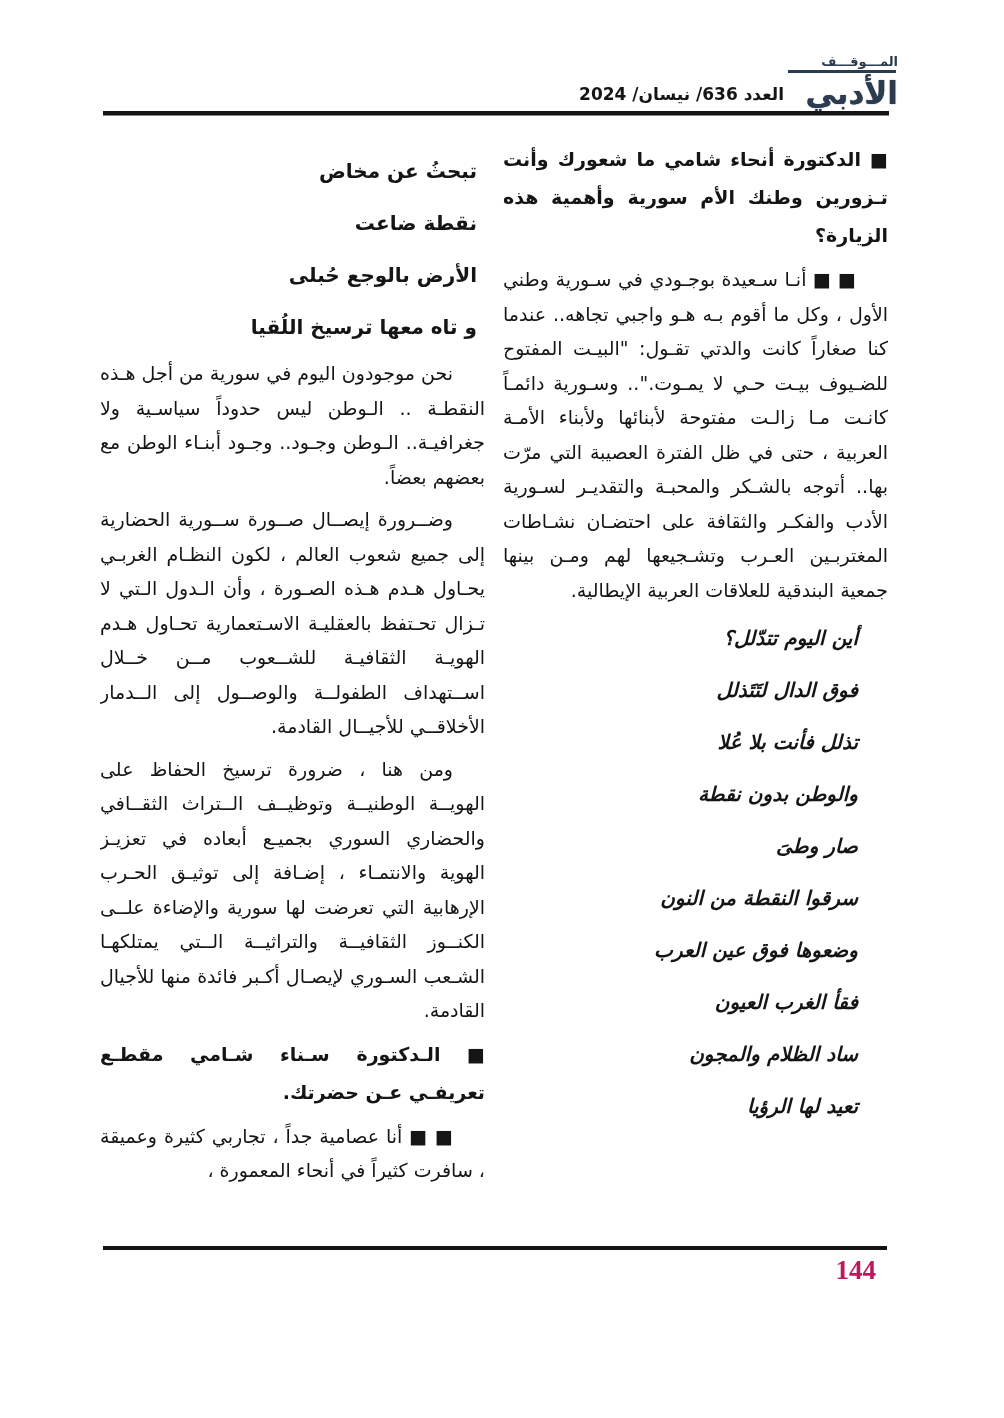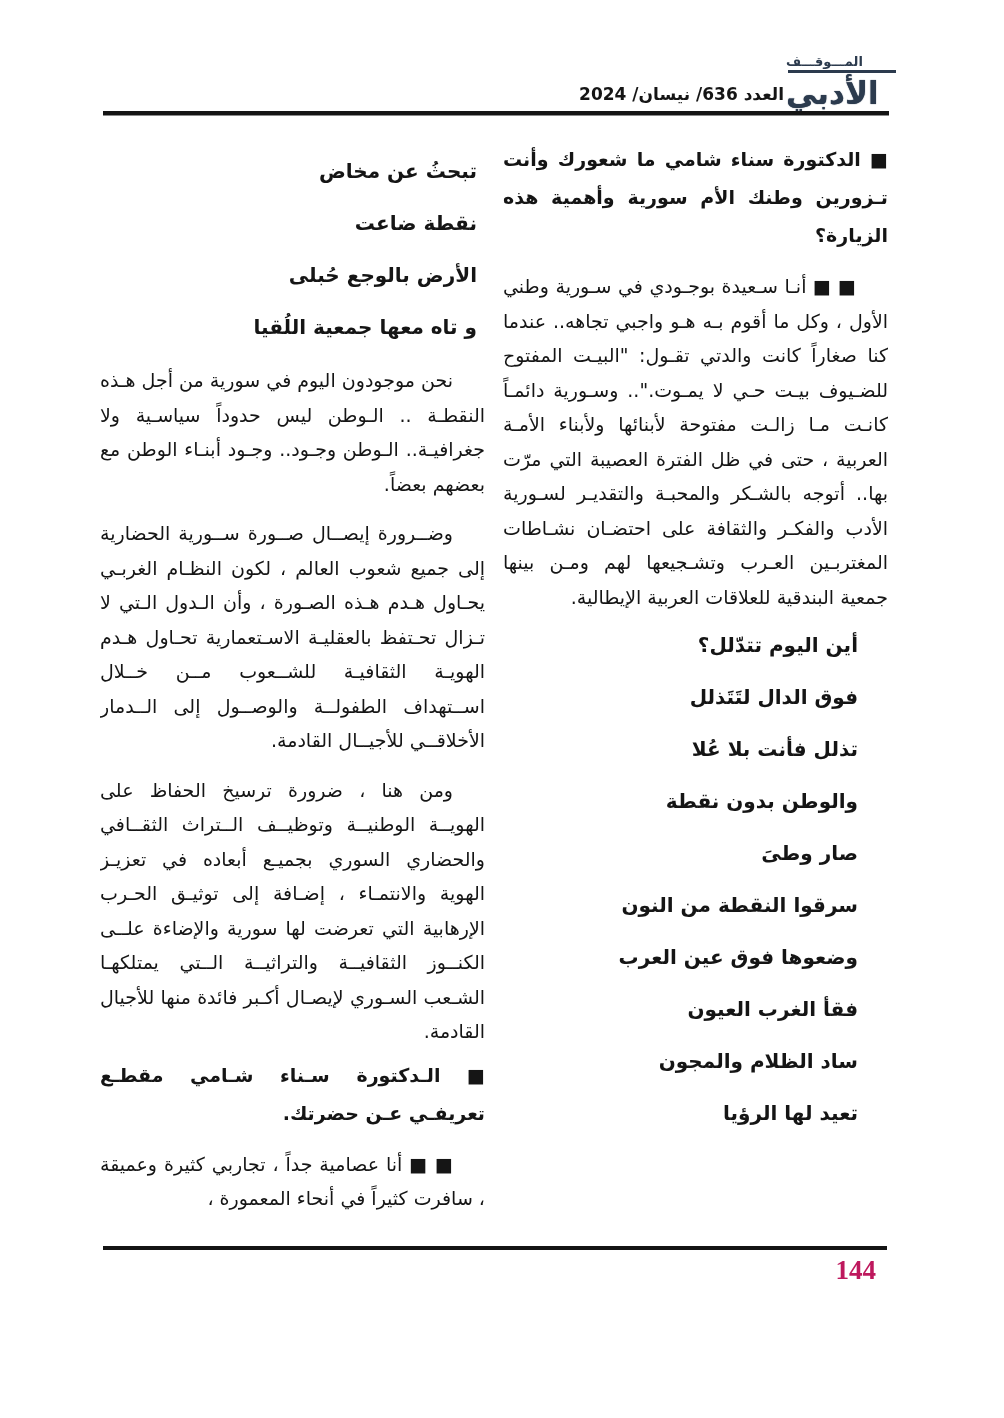--- a/index.html
+++ b/index.html
@@ -9,21 +9,21 @@
     font-family: "DejaVu Sans", sans-serif;
     color: #151515;
     position: relative;
     overflow: hidden;
   }
   .page { position: absolute; inset: 0; }
 
   
   .logo {
     position: absolute; top: 54px; right: 106px;
-    width: 112px; text-align: left;
+    width: 112px; text-align: right;
     color: #2c3b4e; direction: rtl;
   }
   .logo-top { font-size: 13px; font-weight: bold; line-height: 15px; white-space: nowrap; }
   .logo-bar { height: 3px; background: #2c3b4e; margin: 1px 2px 2px; }
   .logo-main { font-size: 31px; font-weight: bold; line-height: 36px; text-shadow: 0 0 1px #2c3b4e; }
 
   .issue-info {
     position: absolute; top: 84px; right: 220px;
     font-size: 17px; font-weight: bold; direction: rtl; white-space: nowrap; margin-left: 44px;
   }
@@ -39,27 +39,27 @@
     display: flex; gap: 18px; direction: rtl;
   }
   .col { width: 385px; overflow: hidden; }
 
   .q {
     margin: 0 0 7px;
     font-size: 19px; font-weight: bold; line-height: 38px;
     text-align: justify;
   }
   .para {
-    margin: 15px 0 7px;
+    margin: 8px 0 7px;
     font-size: 19px; line-height: 34.5px;
     text-align: justify; text-indent: 32px;
   }
   .poem { font-weight: bold; font-size: 20px; margin: 2px 0 8px; }
   .poem-line { line-height: 41px; text-align: right; white-space: nowrap; margin-top: 11px; }
-  .poem-right .poem-line { padding-left: 0; padding-right: 30px; }
+  .poem-right .poem-line { padding-left: 0; padding-right: 30px; font-style: italic; }
   .poem-left  .poem-line { padding-right: 8px; }
 
   
   .page-number {
     position: absolute; top: 1255px; right: 128px;
     font-family: "Liberation Serif", serif;
     font-size: 27px; font-weight: bold; color: #be185d;
     direction: ltr;
   }
 </style>
@@ -72,42 +72,42 @@
     <div class="logo-top">المـــوقـــف</div>
     <div class="logo-bar"></div>
     <div class="logo-main">الأدبي</div>
   </div>
   <div class="issue-info">العدد 636/ نيسان/ 2024</div>
   <div class="rule rule-top"></div>
 
   <main class="content">
 
     <section class="col">
-      <p class="q">■ الدكتورة سناء شامي ما شعورك وأنت تـزورين وطنك الأم سورية وأهمية هذه الزيارة؟</p>
+      <p class="q">■ الدكتورة أنحاء شامي ما شعورك وأنت تـزورين وطنك الأم سورية وأهمية هذه الزيارة؟</p>
       <p class="para">■ ■ أنـا سـعيدة بوجـودي في سـورية وطني الأول ، وكل ما أقوم بـه هـو واجبي تجاهه.. عندما كنا صغاراً كانت والدتي تقـول: "البيـت المفتوح للضـيوف بيـت حـي لا يمـوت.".. وسـورية دائمـاً كانـت مـا زالـت مفتوحة لأبنائها ولأبناء الأمـة العربية ، حتى في ظل الفترة العصيبة التي مرّت بها.. أتوجه بالشـكر والمحبـة والتقديـر لسـورية الأدب والفكـر والثقافة على احتضـان نشـاطات المغتربـين العـرب وتشـجيعها لهم ومـن بينها جمعية البندقية للعلاقات العربية الإيطالية.</p>
       <div class="poem poem-right">
         <div class="poem-line">أين اليوم تتدّلل؟</div>
         <div class="poem-line">فوق الدال لتَتَذلل</div>
         <div class="poem-line">تذلل فأنت بلا عُلا</div>
         <div class="poem-line">والوطن بدون نقطة</div>
         <div class="poem-line">صار وطىَ</div>
         <div class="poem-line">سرقوا النقطة من النون</div>
         <div class="poem-line">وضعوها فوق عين العرب</div>
         <div class="poem-line">فقأ الغرب العيون</div>
         <div class="poem-line">ساد الظلام والمجون</div>
         <div class="poem-line">تعيد لها الرؤيا</div>
       </div>
     </section>
 
     <section class="col">
       <div class="poem poem-left">
         <div class="poem-line">تبحثُ عن مخاض</div>
         <div class="poem-line">نقطة ضاعت</div>
         <div class="poem-line">الأرض بالوجع حُبلى</div>
-        <div class="poem-line">و تاه معها جمعية اللُقيا</div>
+        <div class="poem-line">و تاه معها ترسيخ اللُقيا</div>
       </div>
       <p class="para">نحن موجودون اليوم في سورية من أجل هـذه النقطـة .. الـوطن ليس حدوداً سياسـية ولا جغرافيـة.. الـوطن وجـود.. وجـود أبنـاء الوطن مع بعضهم بعضاً.</p>
       <p class="para">وضــرورة إيصــال صــورة ســورية الحضارية إلى جميع شعوب العالم ، لكون النظـام الغربـي يحـاول هـدم هـذه الصـورة ، وأن الـدول الـتي لا تـزال تحـتفظ بالعقليـة الاسـتعمارية تحـاول هـدم الهويـة الثقافيـة للشــعوب مــن خــلال اســتهداف الطفولــة والوصــول إلى الــدمار الأخلاقــي للأجيــال القادمة.</p>
       <p class="para">ومن هنا ، ضرورة ترسيخ الحفاظ على الهويــة الوطنيــة وتوظيــف الــتراث الثقــافي والحضاري السوري بجميـع أبعاده في تعزيـز الهوية والانتمـاء ، إضـافة إلى توثيـق الحـرب الإرهابية التي تعرضت لها سورية والإضاءة علــى الكنــوز الثقافيــة والتراثيــة الــتي يمتلكهـا الشـعب السـوري لإيصـال أكـبر فائدة منها للأجيال القادمة.</p>
       <p class="q">■ الـدكتورة سـناء شـامي مقطـع تعريفـي عـن حضرتك.</p>
       <p class="para">■ ■ أنا عصامية جداً ، تجاربي كثيرة وعميقة ، سافرت كثيراً في أنحاء المعمورة ،</p>
     </section>
 
   </main>
 

